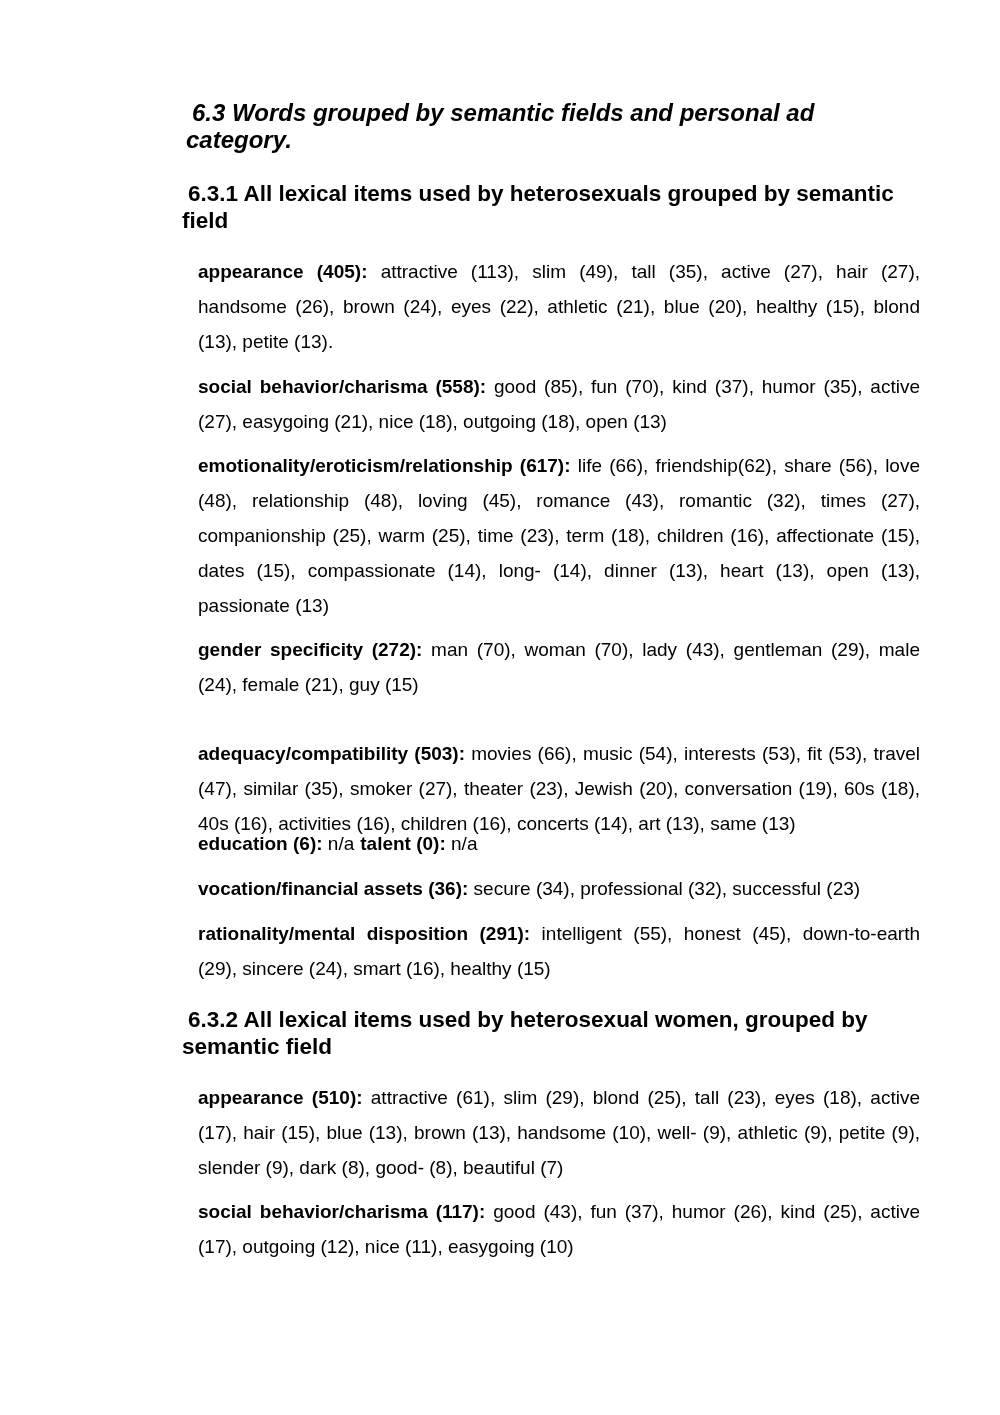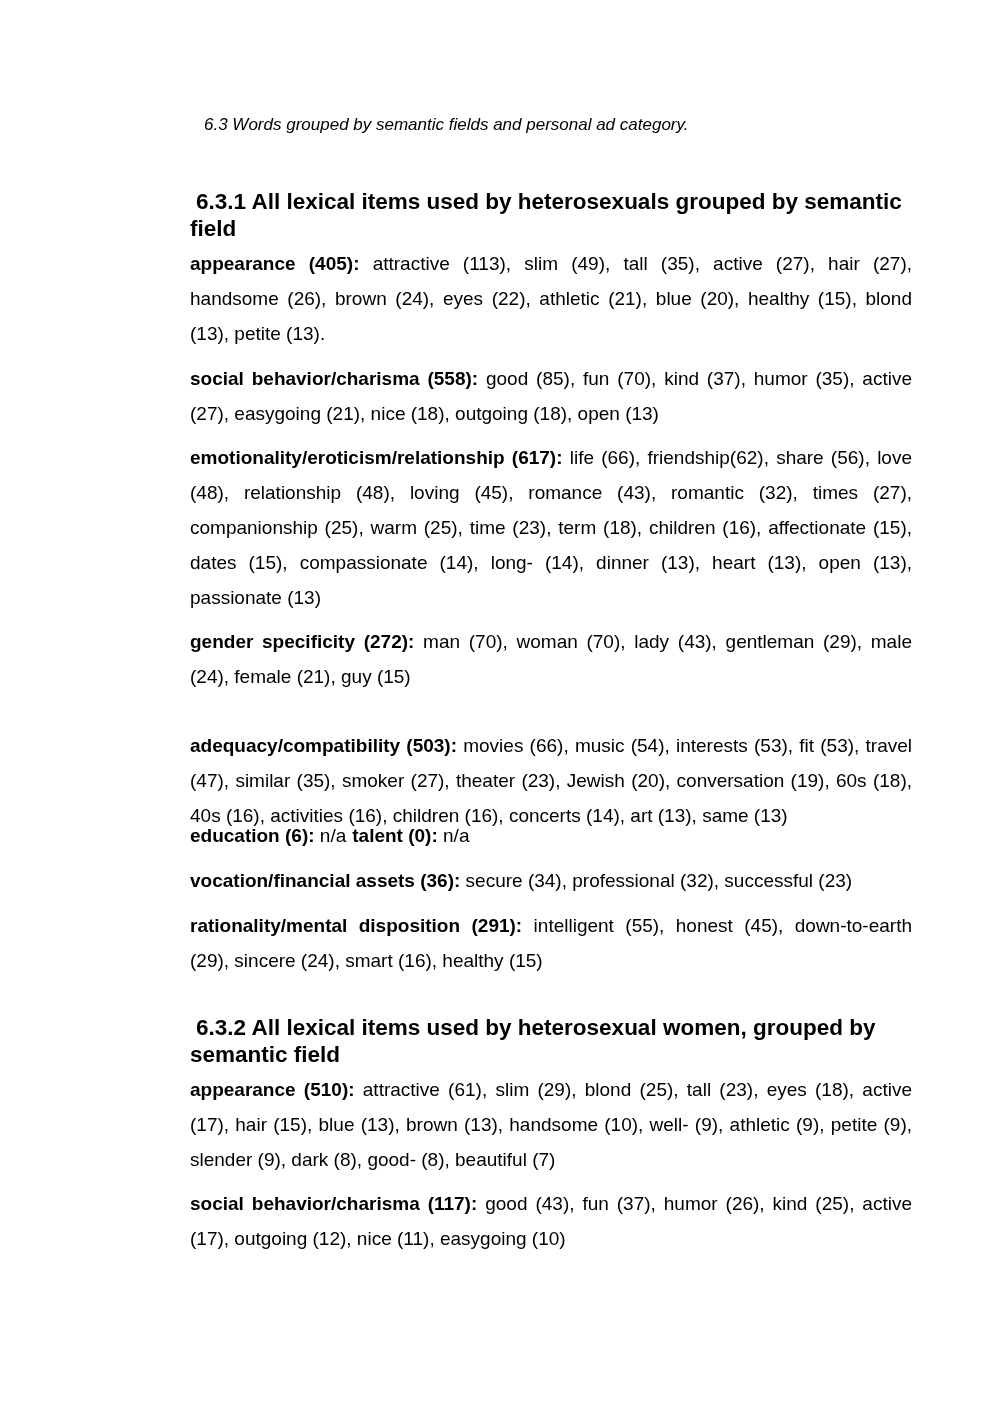--- a/index.html
+++ b/index.html
@@ -18,44 +18,44 @@
     .page {
       position: absolute;
       left: 182px;
       top: 0;
       width: 722px;
     }
     .h2 {
       position: absolute;
       left: 0;
       width: 722px;
-      font-size: 17px;
-      font-weight: normal;
+      font-size: 24px;
+      font-weight: bold;
       font-style: italic;
       line-height: 27px;
-      margin: 16px;
+      margin: 4px;
     }
     .h3 {
       position: absolute;
       left: 0;
       width: 722px;
       font-size: 22.5px;
       font-weight: bold;
       line-height: 27px;
-      margin: 8px;
+      margin: 0;
     }
     .indent-first { text-indent: 6px; }
     .para {
       position: absolute;
       left: 0;
       width: 722px;
       font-size: 19px;
       line-height: 35px;
       text-align: justify;
-      margin: 8px;
+      margin: 16px;
     }
     .para .label { font-weight: bold; }
     .inline-gap { display: inline-block; width: 6px; }
   </style>
 </head>
 <body>
 
 <div class="page">
 
   <h2 class="h2 indent-first" style="top:95px;">6.3 Words grouped by semantic fields and personal ad category.</h2>

